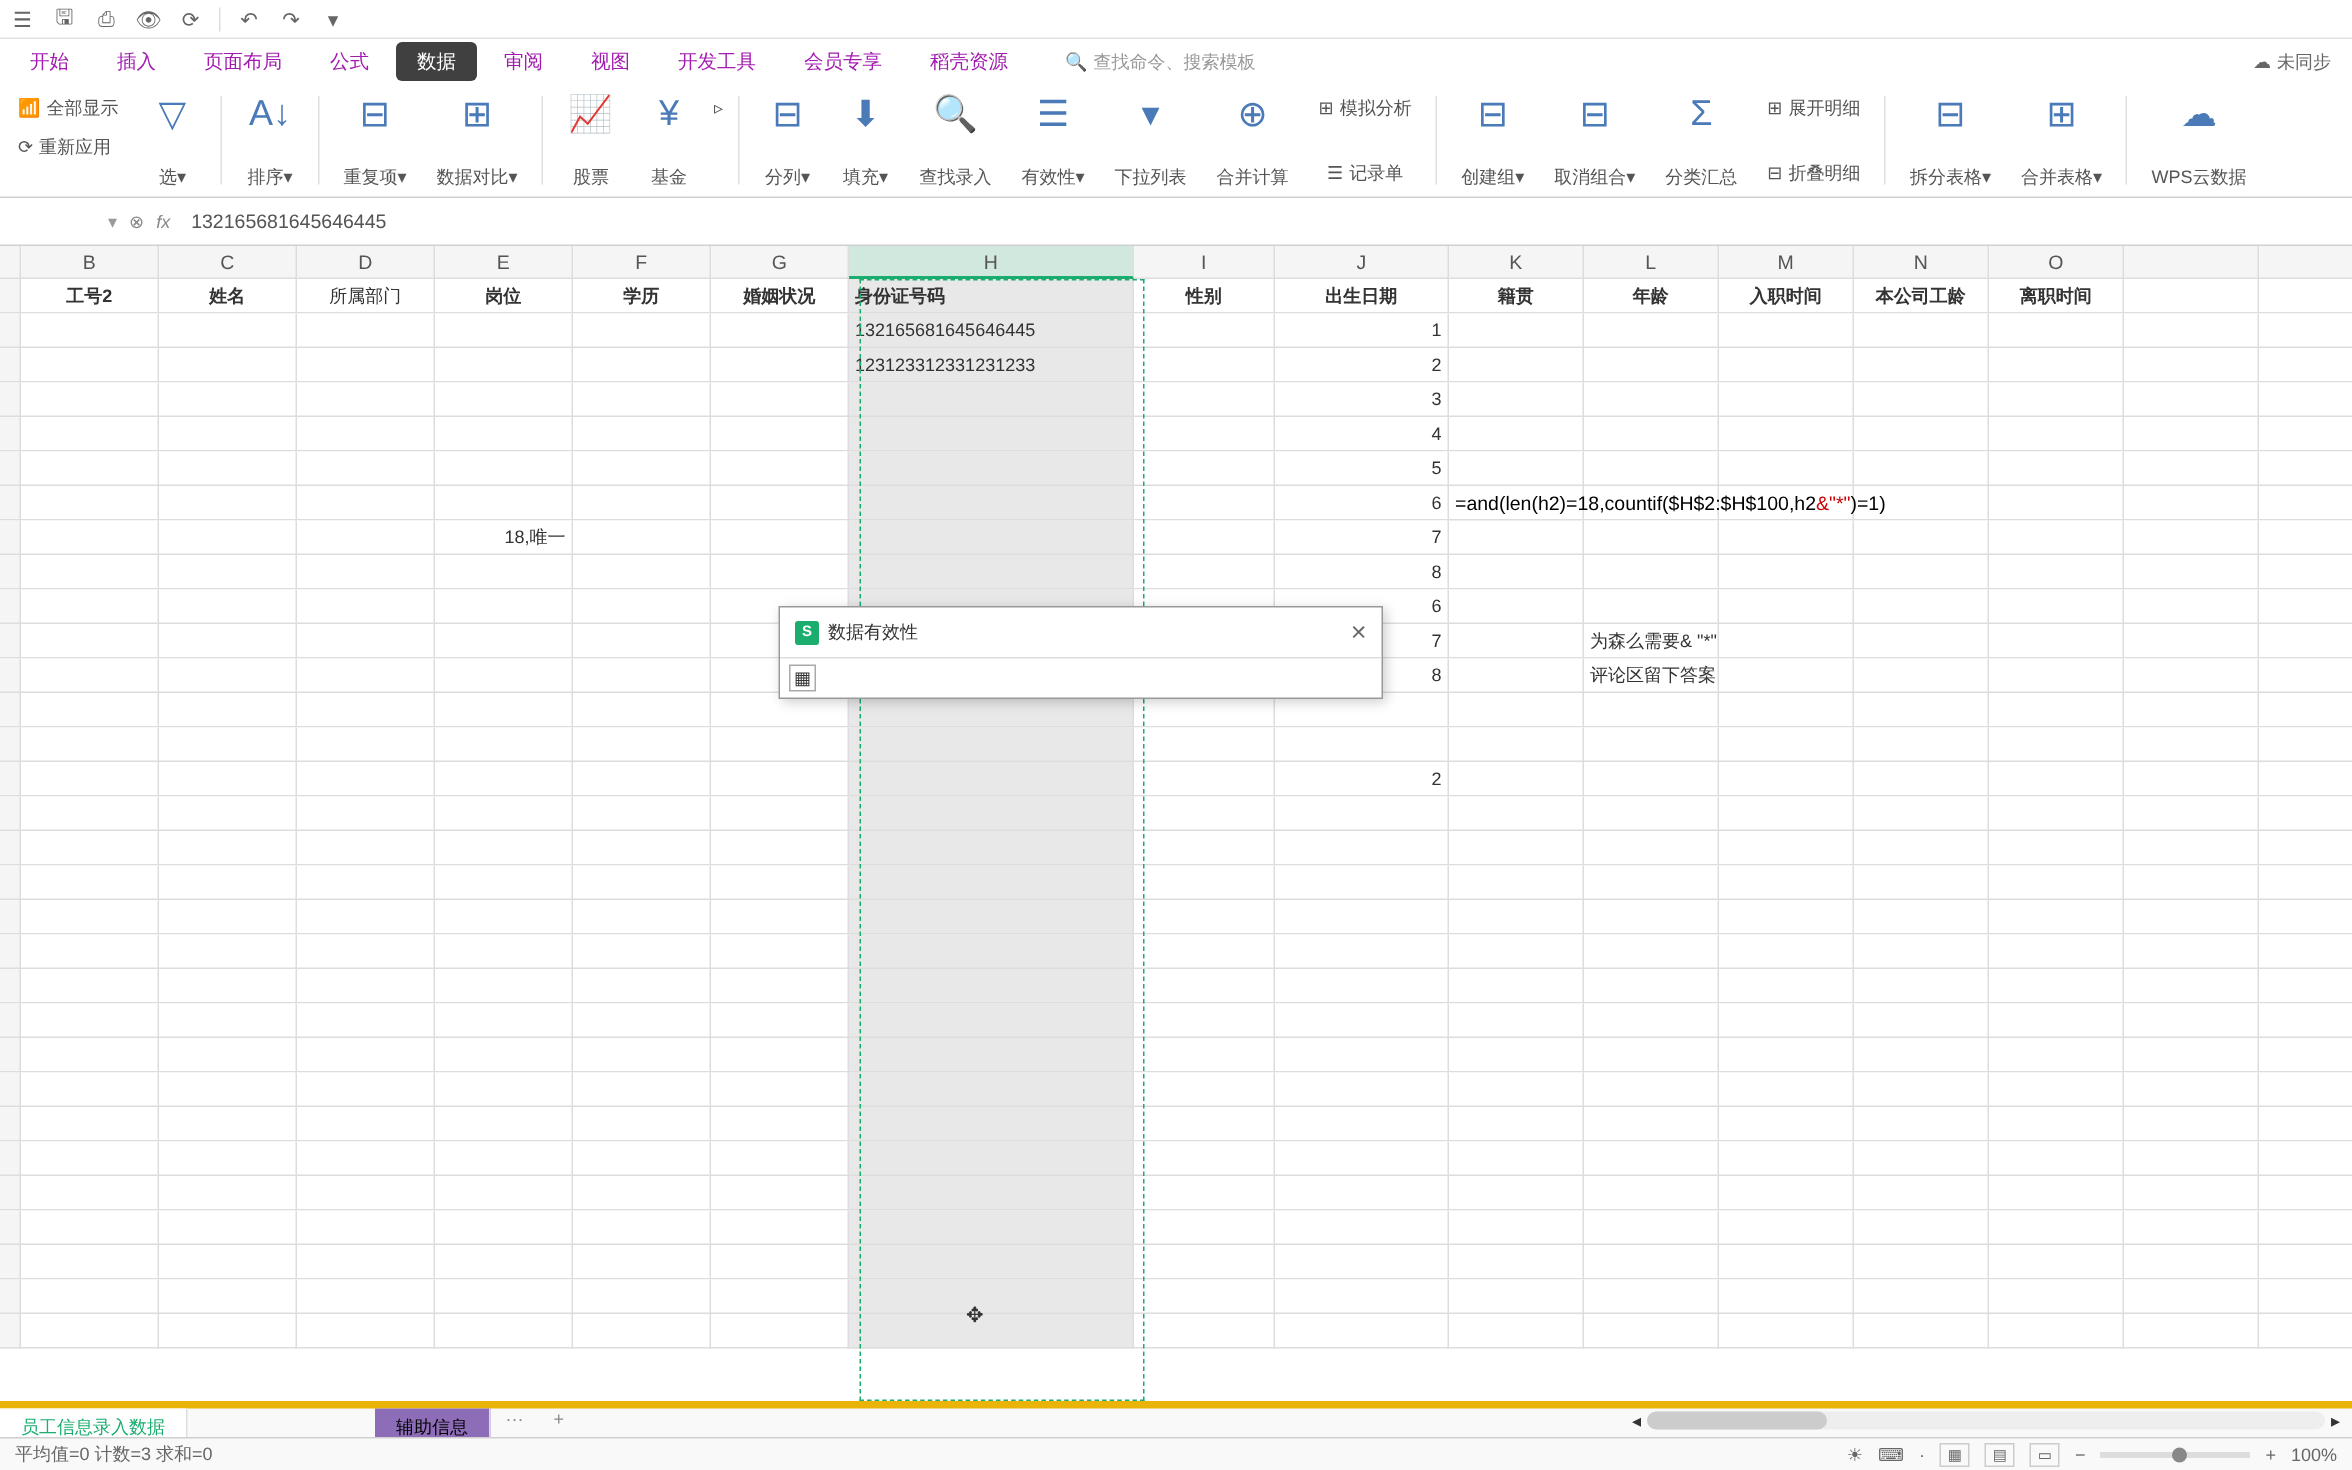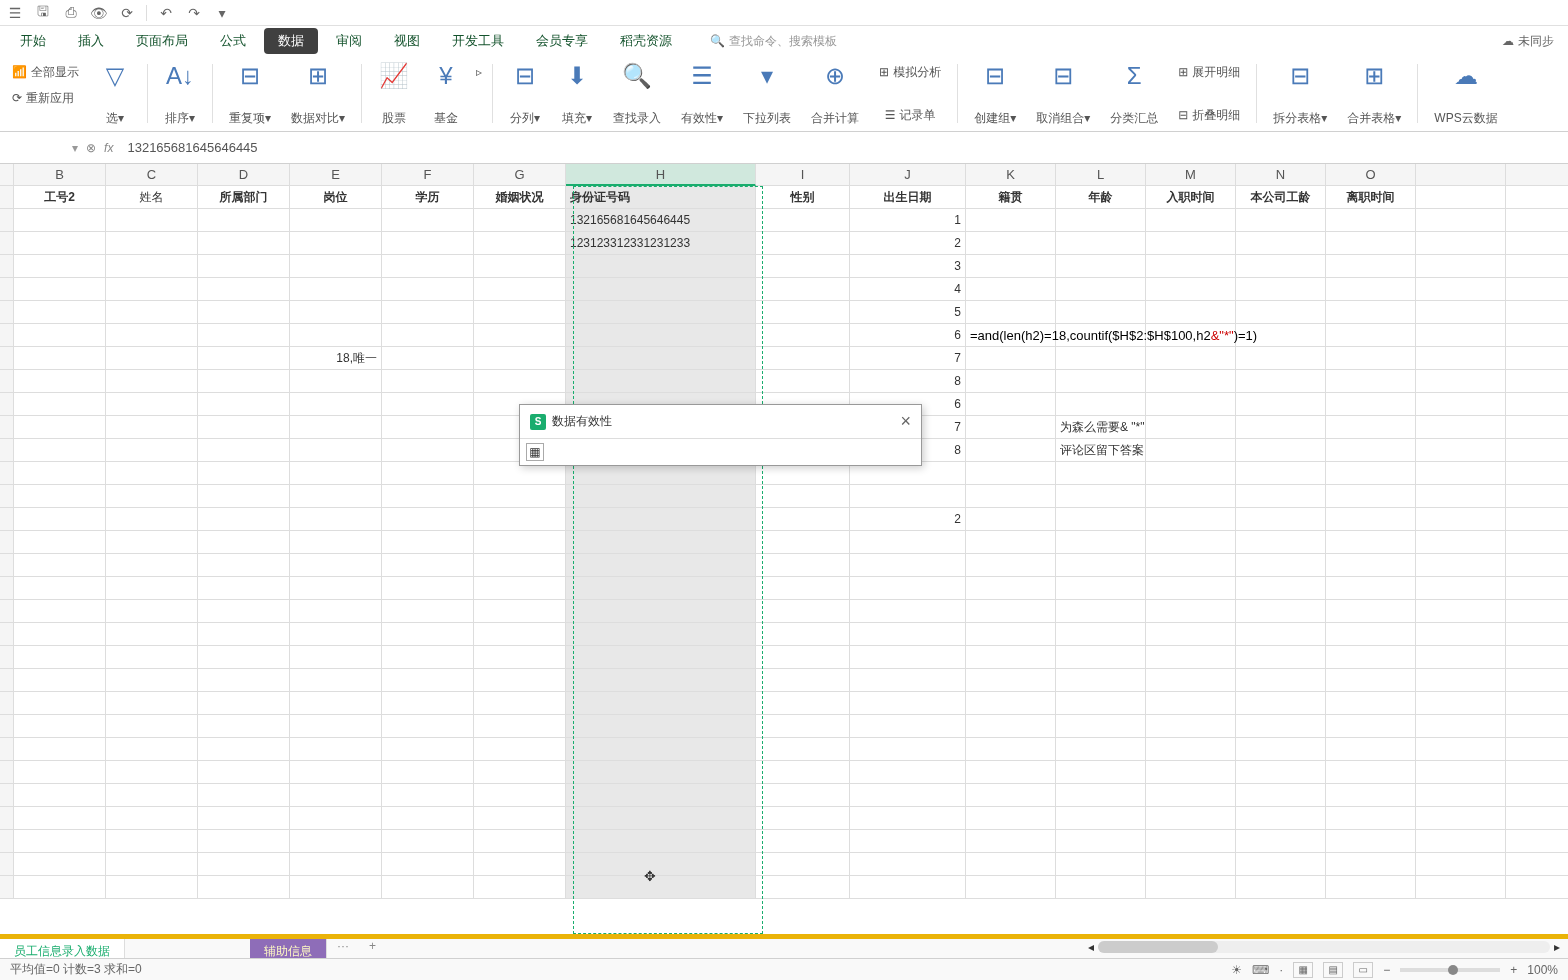--- a/index.html
+++ b/index.html
@@ -5,21 +5,21 @@
     * { box-sizing: border-box; margin: 0; padding: 0; }
     body { font-family: "Microsoft YaHei", Arial, sans-serif; font-size: 12px; color: #333; background: #fff; overflow: hidden; width: 1568px; height: 980px; position: relative; }
     
     
     .quick-toolbar { display: flex; align-items: center; gap: 10px; padding: 2px 6px; height: 26px; border-bottom: 1px solid #e0e0e0; }
     .quick-toolbar .qicon { width: 18px; height: 18px; display: flex; align-items: center; justify-content: center; color: #666; font-size: 14px; cursor: pointer; }
     .quick-toolbar .sep { width: 1px; height: 16px; background: #ddd; }
     
     
     .menu-bar { display: flex; align-items: center; height: 30px; padding: 0 6px; gap: 4px; }
-    .menu-item { padding: 4px 14px; cursor: pointer; color: #14532d; font-size: 13px; }
+    .menu-item { padding: 4px 14px; cursor: pointer; color: #a21caf; font-size: 13px; }
     .menu-item.active { background: #404040; color: #fff; border-radius: 4px; }
     .search-cmd { margin-left: 20px; color: #999; display: flex; align-items: center; gap: 4px; }
     .sync-status { margin-left: auto; display: flex; align-items: center; gap: 4px; color: #666; margin-right: 8px; }
     
     
     .ribbon { display: flex; height: 76px; border-bottom: 1px solid #d0d0d0; padding: 4px 6px; gap: 8px; }
     .ribbon-group { display: flex; flex-direction: column; align-items: center; justify-content: space-between; padding: 0 6px; }
     .ribbon-sep { width: 1px; background: #e0e0e0; margin: 4px 2px; }
     .rg-row { display: flex; align-items: center; gap: 4px; font-size: 12px; color: #555; height: 24px; }
     .rg-big { display: flex; flex-direction: column; align-items: center; gap: 2px; cursor: pointer; padding: 0 6px; }
@@ -59,21 +59,21 @@
     .dialog-btn { width: 18px; height: 18px; border: 1px solid #aaa; display: flex; align-items: center; justify-content: center; cursor: pointer; }
     
     
     .cursor { position: absolute; left: 644px; top: 704px; font-size: 14px; color: #333; z-index: 30; }
     
     
     .sheet-bar { position: absolute; bottom: 22px; left: 0; right: 0; height: 24px; display: flex; align-items: flex-start; border-top: 5px solid #eab308; background: #f9f9f9; }
     .sheet-tab { padding: 4px 14px; font-size: 12px; cursor: pointer; border-right: 1px solid #ddd; }
     .sheet-tab.active { color: #1aad6e; border-bottom: 2px solid #1aad6e; background: #fff; }
     .sheet-tab.red { background: #e74c3c; color: #fff; margin-top: 39px; }
-    .sheet-tab.purple { background: #8e6db8; color: #fef9c3; }
+    .sheet-tab.purple { background: #8e6db8; color: #000000; }
     .sheet-add { padding: 0 10px; color: #888; cursor: pointer; }
     .hscroll { margin-left: auto; width: 480px; height: 16px; display: flex; align-items: center; gap: 4px; padding-right: 8px; }
     .hscroll-track { flex: 1; height: 12px; background: #eee; position: relative; border-radius: 6px; }
     .hscroll-thumb { position: absolute; left: 0; width: 120px; height: 12px; background: #ccc; border-radius: 6px; }
     
     
     .status-bar { position: absolute; bottom: 0; left: 0; right: 0; height: 22px; display: flex; align-items: center; padding: 0 10px; border-top: 1px solid #d0d0d0; background: #f9f9f9; font-size: 12px; color: #666; gap: 14px; }
     .status-right { margin-left: auto; display: flex; align-items: center; gap: 10px; }
     .view-btn { width: 20px; height: 16px; border: 1px solid #ccc; display: flex; align-items: center; justify-content: center; font-size: 10px; }
     .zoom-slider { width: 100px; height: 4px; background: #ddd; position: relative; }
@@ -256,22 +256,22 @@
     <div class="col-head">K</div>
     <div class="col-head">L</div>
     <div class="col-head">M</div>
     <div class="col-head">N</div>
     <div class="col-head">O</div>
     <div class="col-head"></div>
     <div class="col-head"></div>
 
     <div class="row-head"></div>
     <div class="cell header-row" style="font-weight:bold;justify-content:center">工号2</div>
-    <div class="cell" style="font-weight:normal;justify-content:center">姓名</div>
-    <div class="cell" style="font-weight:bold;justify-content:center">所属部门</div>
+    <div class="cell" style="font-weight:bold;justify-content:center">姓名</div>
+    <div class="cell" style="font-weight:normal;justify-content:center">所属部门</div>
     <div class="cell" style="font-weight:bold;justify-content:center">岗位</div>
     <div class="cell" style="font-weight:bold;justify-content:center">学历</div>
     <div class="cell" style="font-weight:bold;justify-content:center">婚姻状况</div>
     <div class="cell selected" style="font-weight:bold">身份证号码</div>
     <div class="cell" style="font-weight:bold;justify-content:center">性别</div>
     <div class="cell" style="font-weight:bold;justify-content:center">出生日期</div>
     <div class="cell" style="font-weight:bold;justify-content:center">籍贯</div>
     <div class="cell" style="font-weight:bold;justify-content:center">年龄</div>
     <div class="cell" style="font-weight:bold;justify-content:center">入职时间</div>
     <div class="cell" style="font-weight:bold;justify-content:center">本公司工龄</div>

